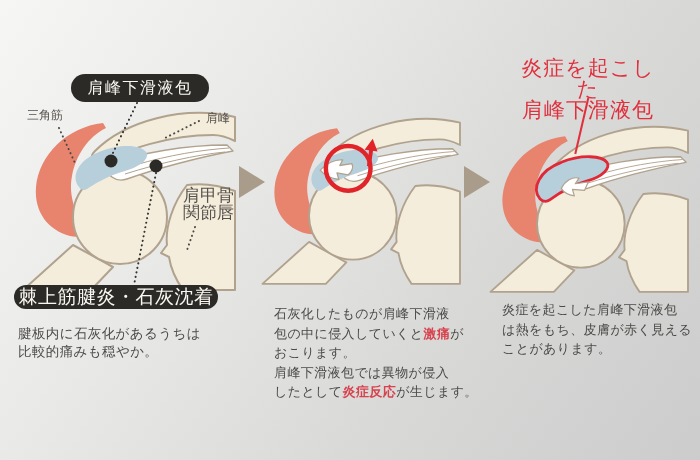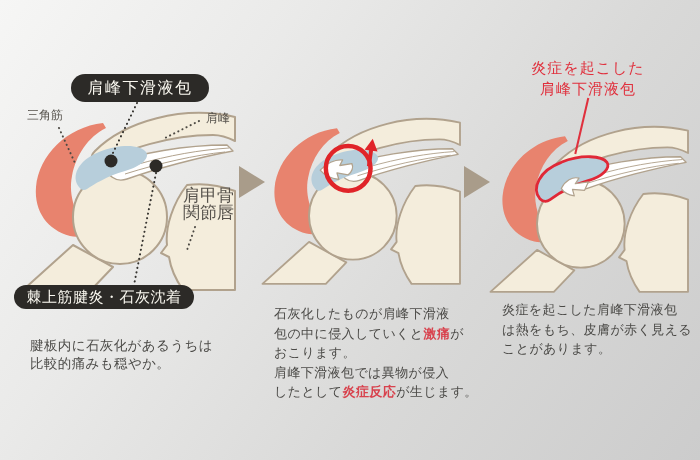--- a/index.html
+++ b/index.html
@@ -11,33 +11,33 @@
     font-family:"DejaVu Serif","Liberation Serif",serif;
   }
   .abs{position:absolute;}
   
   .pill{
     background:#2c2a27;color:#faf8f0;
     display:flex;align-items:center;justify-content:center;
     border-radius:15px;letter-spacing:1.5px;white-space:nowrap;
   }
   .pill-top{left:71px;top:74px;width:138px;height:28px;font-size:16px;}
-  .pill-bottom{left:14px;top:285px;width:180px;height:24px;font-size:15px;border-radius:12px;letter-spacing:0.5px;}
+  .pill-bottom{left:14px;top:285px;width:204px;height:24px;font-size:19px;border-radius:12px;letter-spacing:0.5px;}
   
   .anat-label{color:#56524c;font-size:12px;white-space:nowrap;line-height:16.5px;}
   
   .body-text{color:#4b4a47;font-size:13px;line-height:19.5px;letter-spacing:0.4px;}
   .caption-1{left:18px;top:324px;width:210px;font-size:13.5px;line-height:18px;}
   .para-2{left:258px;top:288px;width:205px;}
   .para-3{left:490px;top:288px;width:205px;}
   .red-em{color:#d8424d;font-weight:bold;}
   
   .red-label{
     left:512px;top:58px;width:152px;text-align:center;
-    color:#e0303d;font-size:15px;line-height:21px;letter-spacing:1px;
+    color:#e0303d;font-size:21px;line-height:21px;letter-spacing:1px;
   }
   
   .step-arrow{
     width:0;height:0;
     border-top:16.5px solid transparent;
     border-bottom:16.5px solid transparent;
     border-left:26px solid #a99c8a;
   }
   .arrow-1{left:239px;top:166px;}
   .arrow-2{left:464px;top:166px;}
@@ -97,21 +97,21 @@
 
   <div class="abs anat-label" style="left:183px;top:187px;font-size:17px">
     <div>肩甲骨</div>
     <div>関節唇</div>
   </div>
 
   <div class="abs pill pill-bottom">
     <span>棘上筋腱炎・石灰沈着</span>
   </div>
 
-  <p class="abs body-text caption-1" style="margin:12px"><span>腱板内に石灰化があるうちは</span><br><span>比較的痛みも穏やか。</span></p>
+  <p class="abs body-text caption-1" style="margin:0"><span>腱板内に石灰化があるうちは</span><br><span>比較的痛みも穏やか。</span></p>
 
   <div class="abs step-arrow arrow-1"></div>
 
   <svg class="abs svg-p2 shoulder" viewBox="0 0 220 195">
     <use href="#shoulder-base"></use>
 
     <path d="M70,73 C76,66 86,61 94,62 L91,68 L104,66 C106,70 104,75 100,78 L88,76 L90,83 C82,82 74,78 70,73 Z" fill="#ffffff" stroke="#b1a28d" stroke-width="1.4" stroke-linejoin="round"></path>
 
     <circle cx="100" cy="71" r="24" fill="none" stroke="#e02429" stroke-width="4.8"></circle>
 

